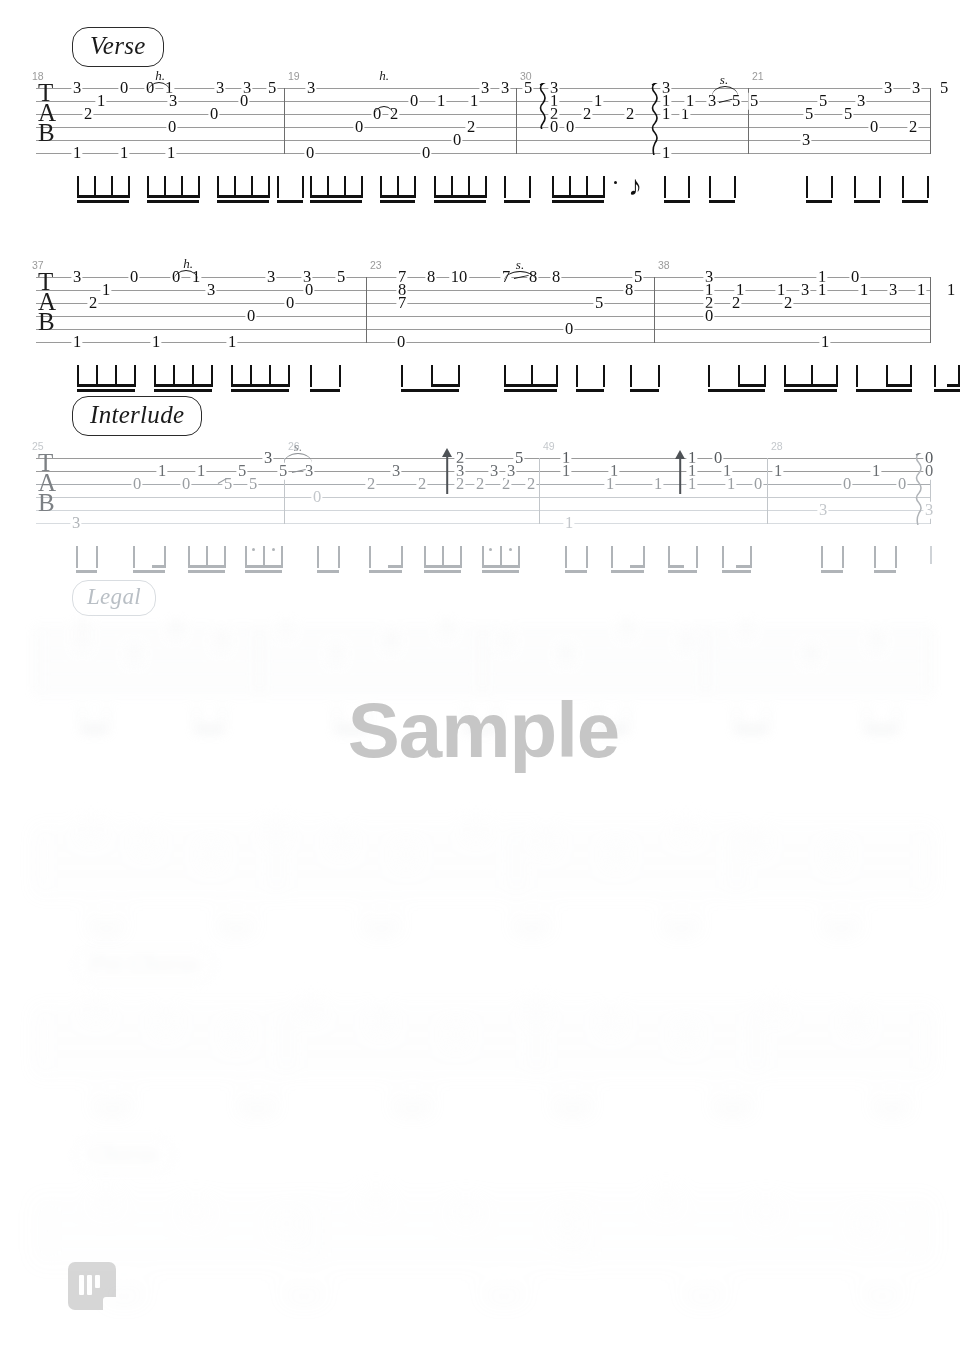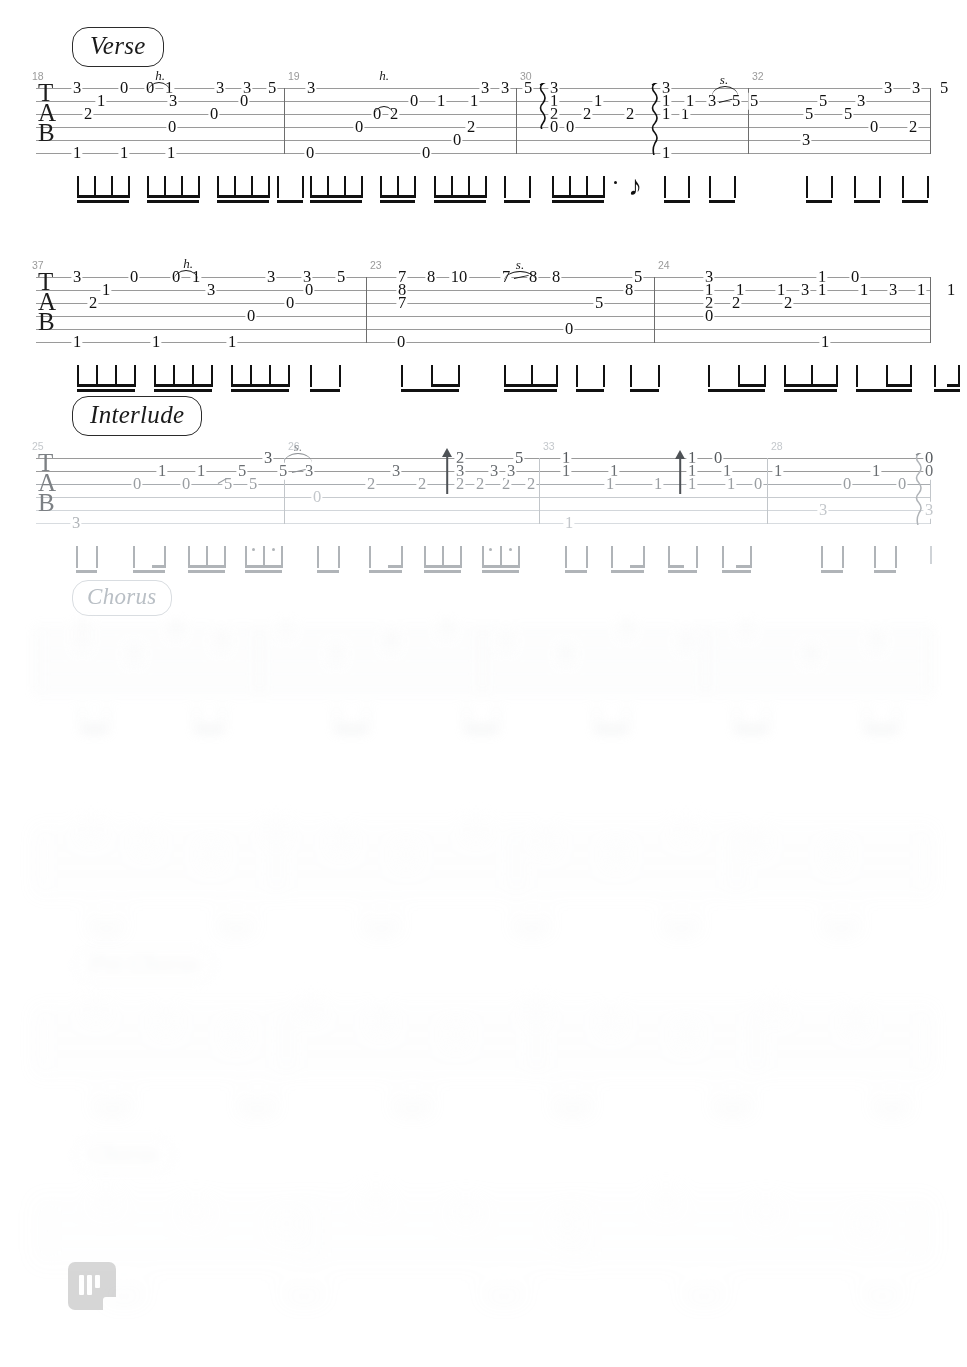--- a/index.html
+++ b/index.html
@@ -149,21 +149,21 @@
 </style>
 </head>
 <body>
 
 <div class="page">
 
   <div class="section-label" style="left:72px;top:27px;">Verse</div>
 
   <div class="section-label" style="left:72px;top:396px;">Interlude</div>
 
-  <div class="section-label faded" style="left:72px;top:580px;font-size:23px;padding:4px 14px 6px 14px;">Chorus</div>
+  <div class="section-label faded" style="left:72px;top:580px;font-size:23px;padding:4px 14px 6px 14px;">Legal</div>
 
   <div class="section-label blurred" style="left:74px;top:947px;font-size:23px;padding:4px 14px 6px 14px;">Pre-Chorus</div>
 
   <div class="section-label blurred" style="left:74px;top:1137px;font-size:23px;padding:4px 14px 6px 14px;">Chorus</div>
 
   <div class="system" id="sys1" style="left:36px;top:88px;width:895px;height:110px;">
 
     <div class="sline" style="top:0px;width:895px;"></div>
     <div class="sline" style="top:13px;width:895px;"></div>
     <div class="sline" style="top:26px;width:895px;"></div>
@@ -173,21 +173,21 @@
 
     <div class="tabclef" style="left:2px;top:-5px;">T<br>A<br>B</div>
     <div class="measnum" style="left:-4px;top:-18px;">18</div>
 
     <div class="barline" style="left:248px;top:0;height:66px;"></div>
     <div class="barline" style="left:480px;top:0;height:66px;"></div>
     <div class="barline" style="left:712px;top:0;height:66px;"></div>
     <div class="barline" style="left:894px;top:0;height:66px;"></div>
     <div class="measnum" style="left:252px;top:-18px;">19</div>
     <div class="measnum" style="left:484px;top:-18px;">30</div>
-    <div class="measnum" style="left:716px;top:-18px;">32</div>
+    <div class="measnum" style="left:716px;top:-18px;">21</div>
 
     <div class="note" style="left:41px;top:0px;">3</div>
     <div class="note" style="left:65px;top:13px;">1</div>
     <div class="note" style="left:52px;top:26px;">2</div>
     <div class="note" style="left:41px;top:65px;">1</div>
     <div class="note" style="left:88px;top:0px;">0</div>
     <div class="note" style="left:88px;top:65px;">1</div>
     <div class="note" style="left:114px;top:0px;">0</div>
     <div class="note" style="left:133px;top:0px;">1</div>
     <div class="note" style="left:137px;top:13px;">3</div>
@@ -350,21 +350,21 @@
     <div class="sline" style="top:52px;width:895px;"></div>
     <div class="sline" style="top:65px;width:895px;"></div>
 
     <div class="tabclef" style="left:2px;top:-5px;">T<br>A<br>B</div>
     <div class="measnum" style="left:-4px;top:-18px;">37</div>
 
     <div class="barline" style="left:330px;top:0;height:66px;"></div>
     <div class="barline" style="left:618px;top:0;height:66px;"></div>
     <div class="barline" style="left:894px;top:0;height:66px;"></div>
     <div class="measnum" style="left:334px;top:-18px;">23</div>
-    <div class="measnum" style="left:622px;top:-18px;">24</div>
+    <div class="measnum" style="left:622px;top:-18px;">38</div>
 
     <div class="note" style="left:41px;top:0px;">3</div>
     <div class="note" style="left:70px;top:13px;">1</div>
     <div class="note" style="left:57px;top:26px;">2</div>
     <div class="note" style="left:41px;top:65px;">1</div>
     <div class="note" style="left:98px;top:0px;">0</div>
     <div class="note" style="left:120px;top:65px;">1</div>
     <div class="note" style="left:140px;top:0px;">0</div>
     <div class="note" style="left:160px;top:0px;">1</div>
     <div class="note" style="left:175px;top:13px;">3</div>
@@ -485,21 +485,21 @@
     <div class="sline" style="top:65px;width:895px;background:#d8dce0;"></div>
 
     <div class="tabclef" style="left:2px;top:-5px;color:#7c8084;">T<br>A<br>B</div>
     <div class="measnum" style="left:-4px;top:-18px;">25</div>
 
     <div class="barline" style="left:248px;top:0;height:66px;"></div>
     <div class="barline" style="left:503px;top:0;height:66px;"></div>
     <div class="barline" style="left:731px;top:0;height:66px;"></div>
     <div class="barline" style="left:894px;top:0;height:66px;"></div>
     <div class="measnum" style="left:252px;top:-18px;">26</div>
-    <div class="measnum" style="left:507px;top:-18px;">33</div>
+    <div class="measnum" style="left:507px;top:-18px;">49</div>
     <div class="measnum" style="left:735px;top:-18px;">28</div>
 
     <div class="note g" style="left:40px;top:65px;color:#b2b6ba;">3</div>
     <div class="note" style="left:101px;top:26px;color:#9a9ea2;">0</div>
     <div class="note" style="left:126px;top:13px;color:#6a6e72;">1</div>
     <div class="note" style="left:150px;top:26px;color:#9a9ea2;">0</div>
     <div class="note" style="left:165px;top:13px;color:#6a6e72;">1</div>
     <div class="note" style="left:192px;top:26px;color:#9a9ea2;">5</div>
     <div class="note" style="left:206px;top:13px;color:#6a6e72;">5</div>
     <div class="note" style="left:217px;top:26px;color:#9a9ea2;">5</div>
@@ -797,20 +797,21 @@
       <div class="bstem" style="left:485px;top:78px;height:20px;"></div>
     <div class="bbeam" style="left:450px;top:98px;width:36px;"></div>
     <div class="bstem" style="left:650px;top:78px;height:20px;"></div>
       <div class="bstem" style="left:685px;top:78px;height:20px;"></div>
     <div class="bbeam" style="left:650px;top:98px;width:36px;"></div>
     <div class="bstem" style="left:830px;top:78px;height:20px;"></div>
       <div class="bstem" style="left:862px;top:78px;height:20px;"></div>
     <div class="bbeam" style="left:830px;top:98px;width:33px;"></div>
   </div>
 
+  <div class="wm-main" style="top:685px;">Sample</div>
 
   <div class="logo" style="left:68px;top:1262px;">
     <div class="logo-mark">
       <div class="bars">
           <i></i>
           <i></i>
           <i></i>
         </div>
       <div class="fold"></div>
     </div>

